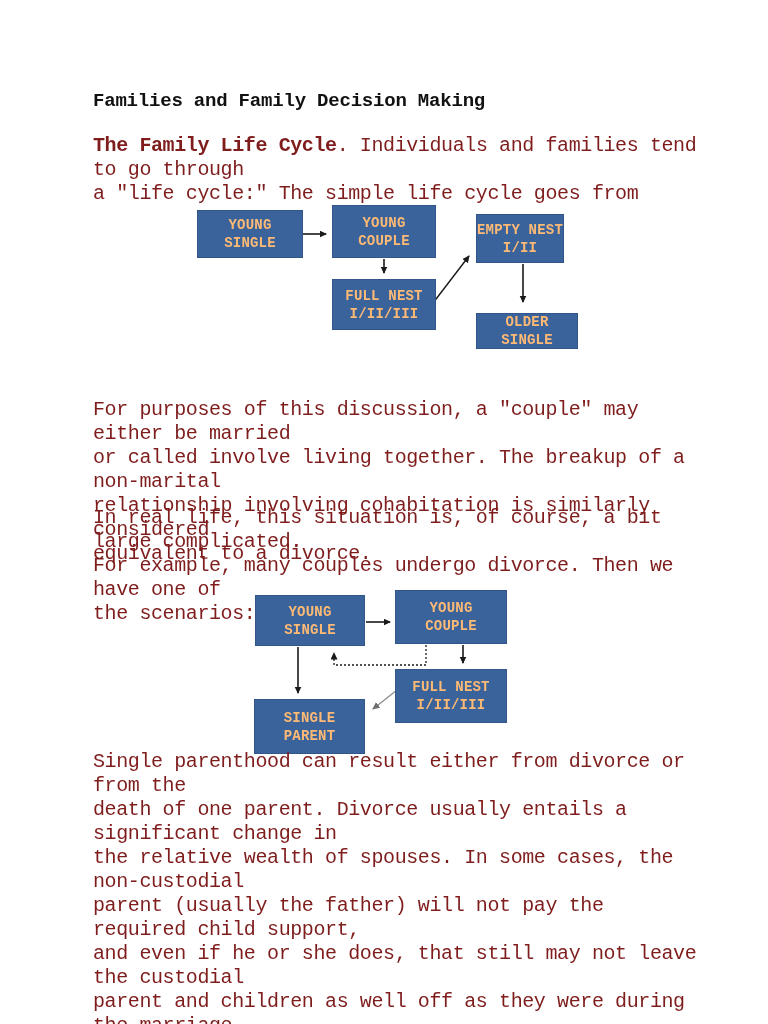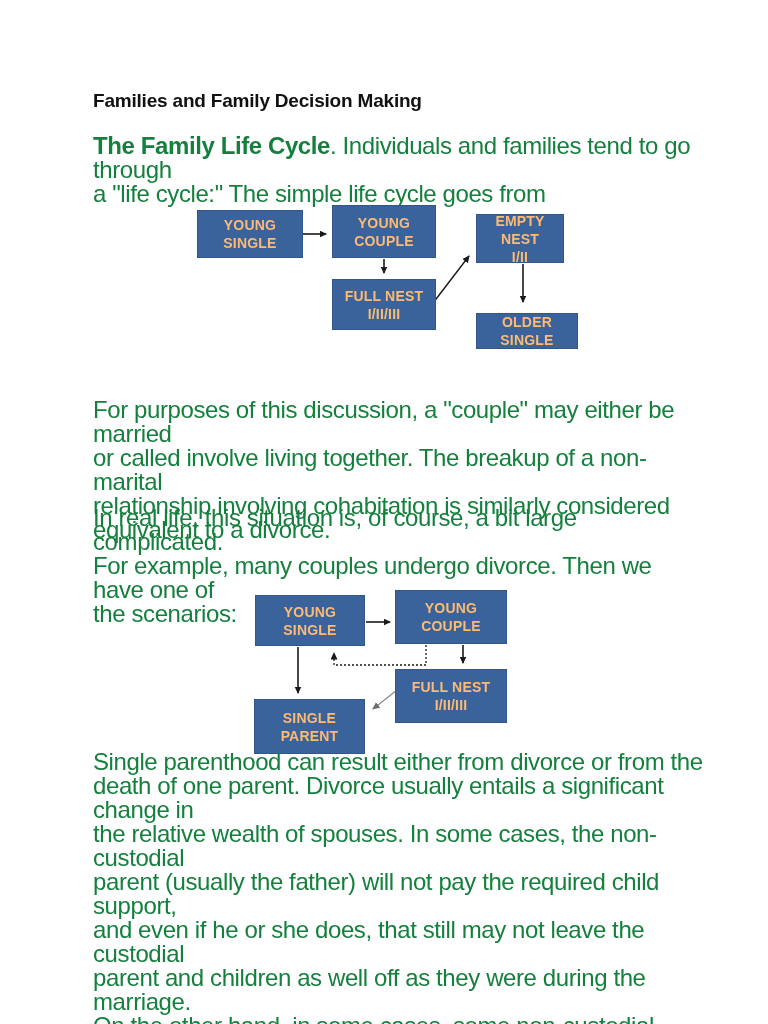--- a/index.html
+++ b/index.html
@@ -6,43 +6,43 @@
     margin: 0;
     padding: 0;
     background: #ffffff;
   }
   .page {
     position: relative;
     width: 768px;
     height: 1024px;
     background: #ffffff;
     overflow: hidden;
-    font-family: Liberation Sans, sans-serif;
+    font-family: Liberation Mono, monospace;
     color: #1c1c1c;
   }
   .doc-title {
     position: absolute;
     left: 93px;
     top: 90px;
     margin: 0;
     font-size: 19px;
     font-weight: bold;
     letter-spacing: -0.2px;
     color: #111111;
   }
   .para {
     position: absolute;
     left: 93px;
     width: 610px;
     margin: 0;
-    font-size: 24px;
+    font-size: 20px;
     line-height: 24px;
     letter-spacing: -0.4px;
     white-space: pre-line;
-    color: #15803d;
+    color: #7f1d1d;
   }
   .para .lead-bold { font-weight: bold; }
   #para-1 { top: 134px; }
   #para-2 { top: 398px; }
   #para-3 { top: 506px; }
   #para-4 { top: 750px; }
 
   .dbox {
     position: absolute;
     background: #3b639b;

